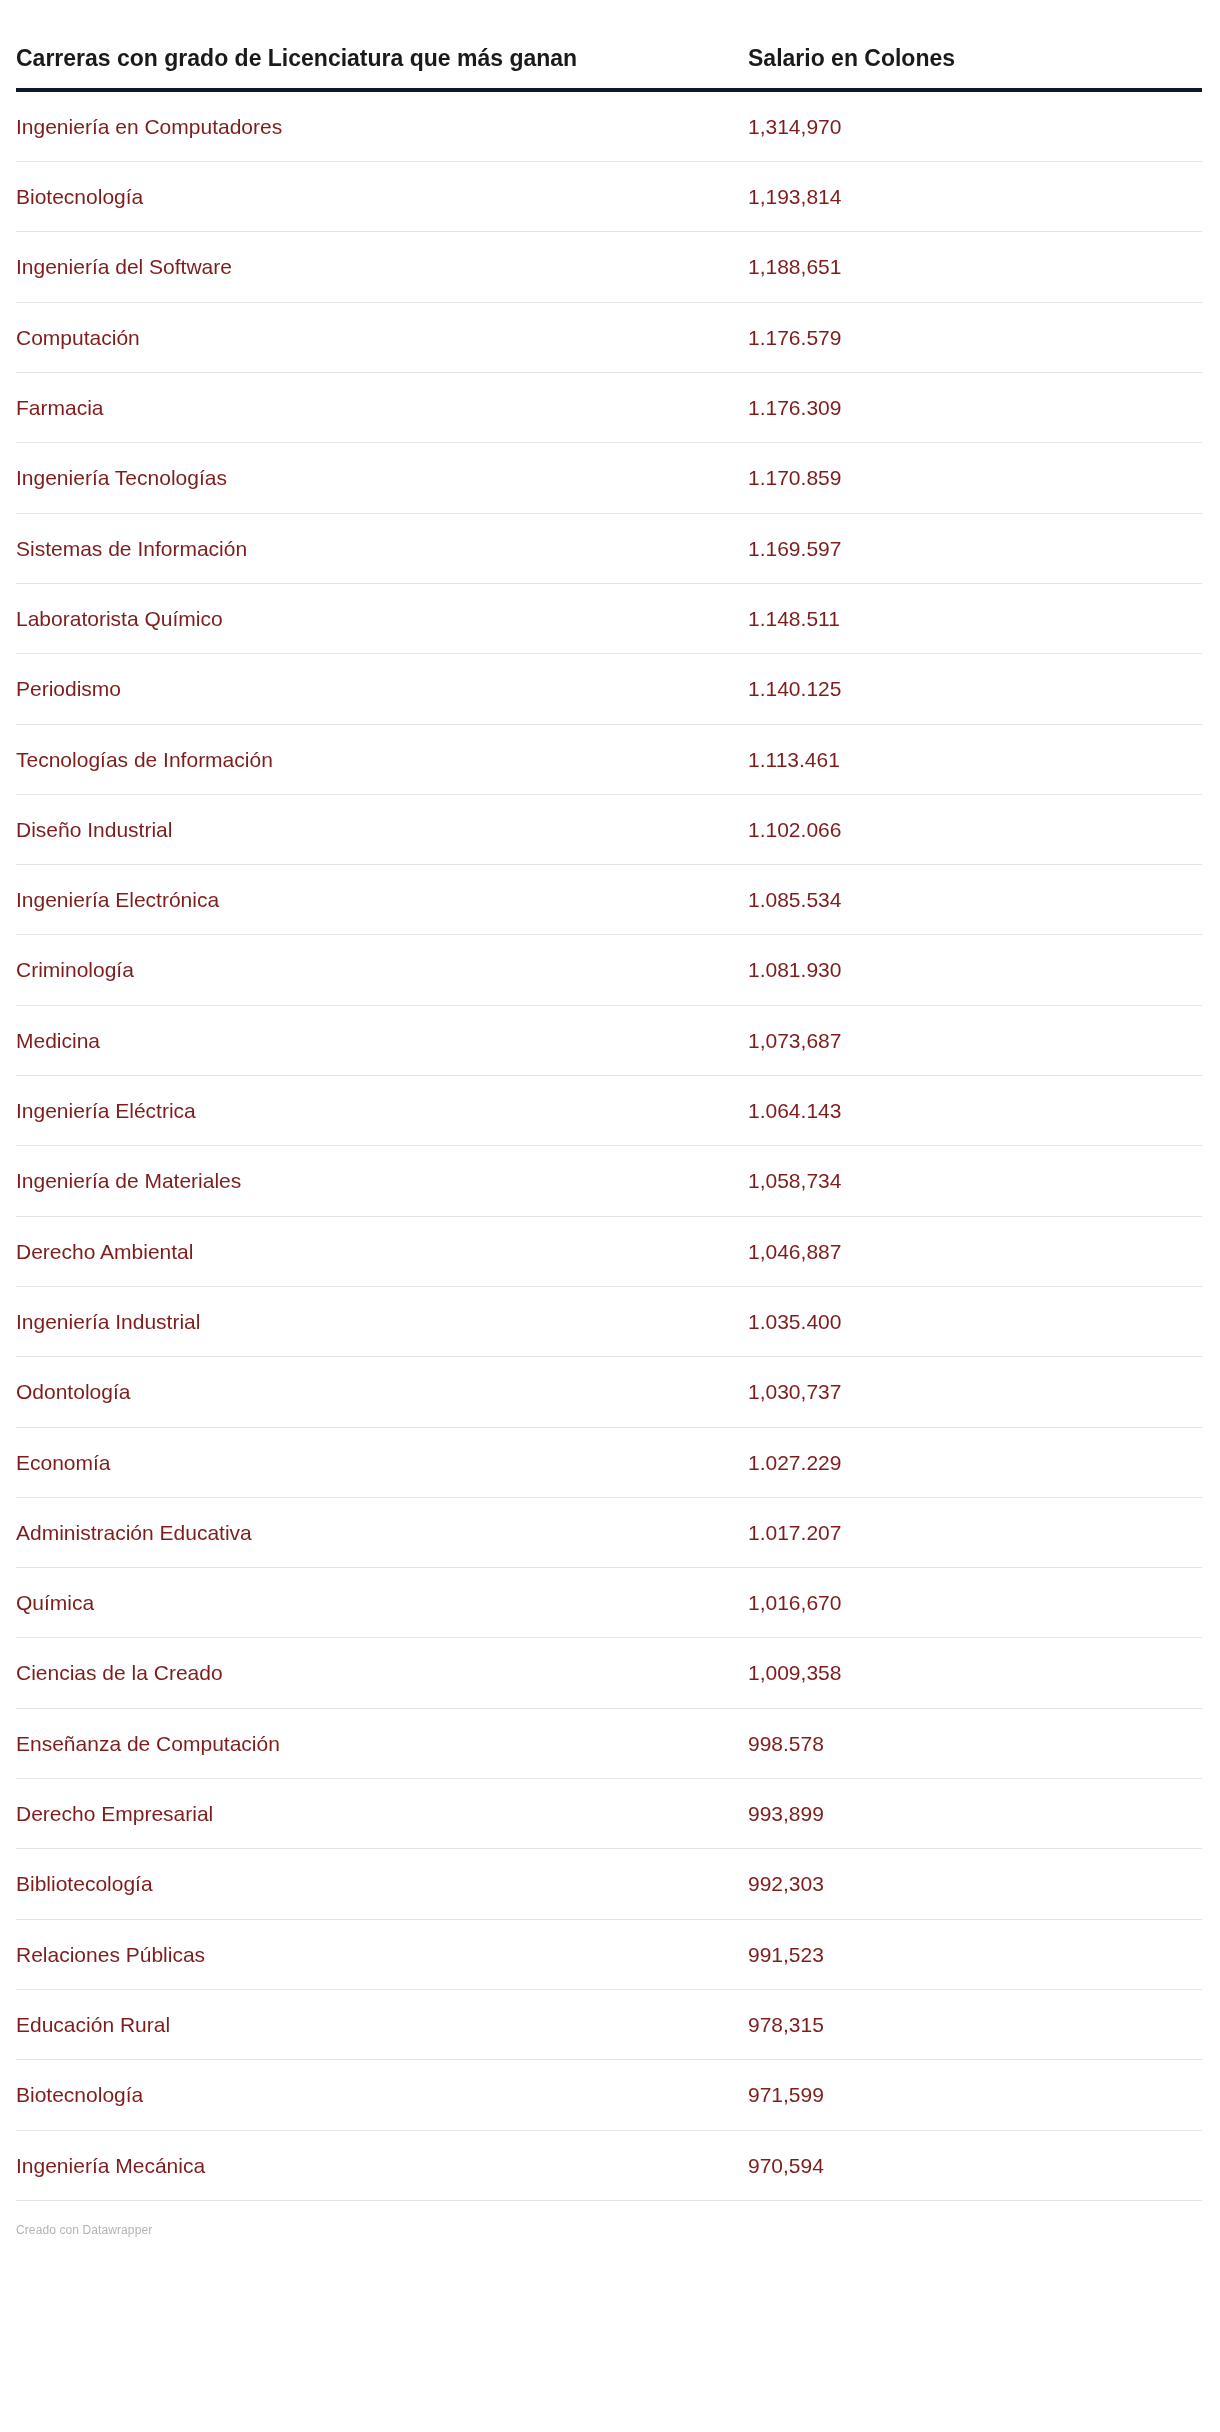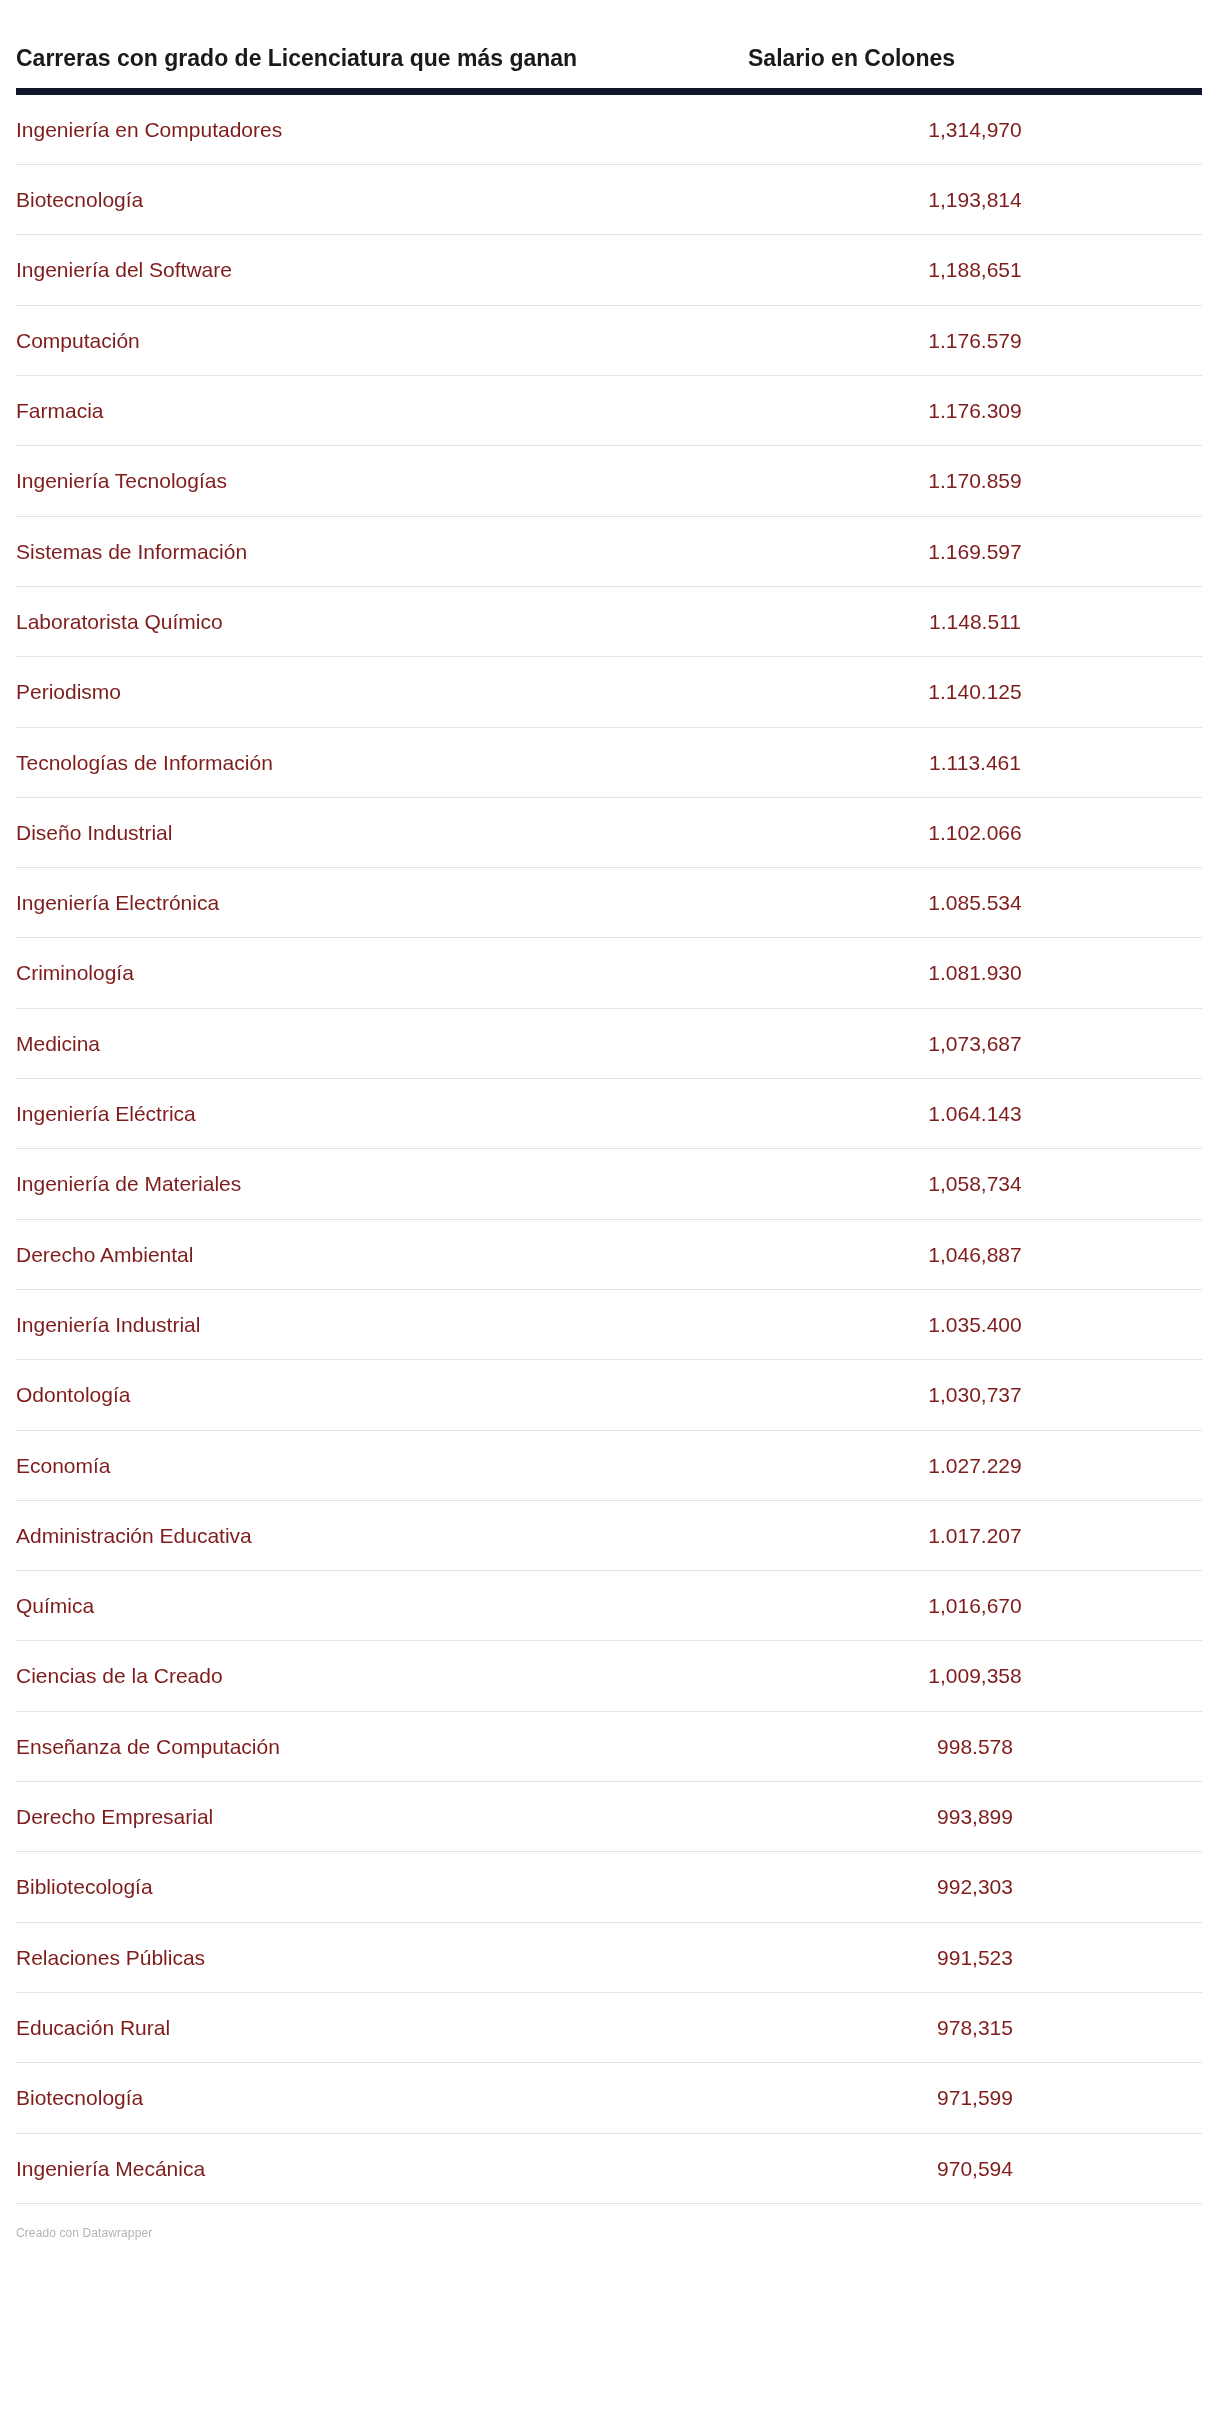--- a/index.html
+++ b/index.html
@@ -29,21 +29,21 @@
   table.datatable col.col-salary { width: 456px; }
 
   thead th {
     text-align: left;
     vertical-align: bottom;
     font-size: 23px;
     font-weight: bold;
     line-height: 1.3;
     color: #1a1a1a;
     padding: 0 0 14px 0;
-    border-bottom: 7px solid #0f172a;
+    border-bottom: 4px solid #0f172a;
   }
   thead th.col-career-head {
     padding-right: 30px;
   }
   thead th.col-salary-head {
     padding-left: 2px;
   }
   tbody td {
     font-size: 21px;
     font-weight: normal;
@@ -51,21 +51,20 @@
     color: #7f1d1d;
     padding: 21px 0 21px 0;
     border-bottom: 1px solid #e4e4e4;
     vertical-align: middle;
     white-space: nowrap;
     overflow: hidden;
     text-overflow: ellipsis;
   }
   tbody td.salary-cell {
     padding-left: 2px;
-    text-align: center;
   }
   tbody tr:last-child td {
     border-bottom: 1px solid #e4e4e4;
   }
   .footer {
     margin: 22px 0 0 16px;
     font-size: 12px;
     color: #b3b3b3;
     font-family: "Liberation Sans", sans-serif;
     letter-spacing: 0.1px;

